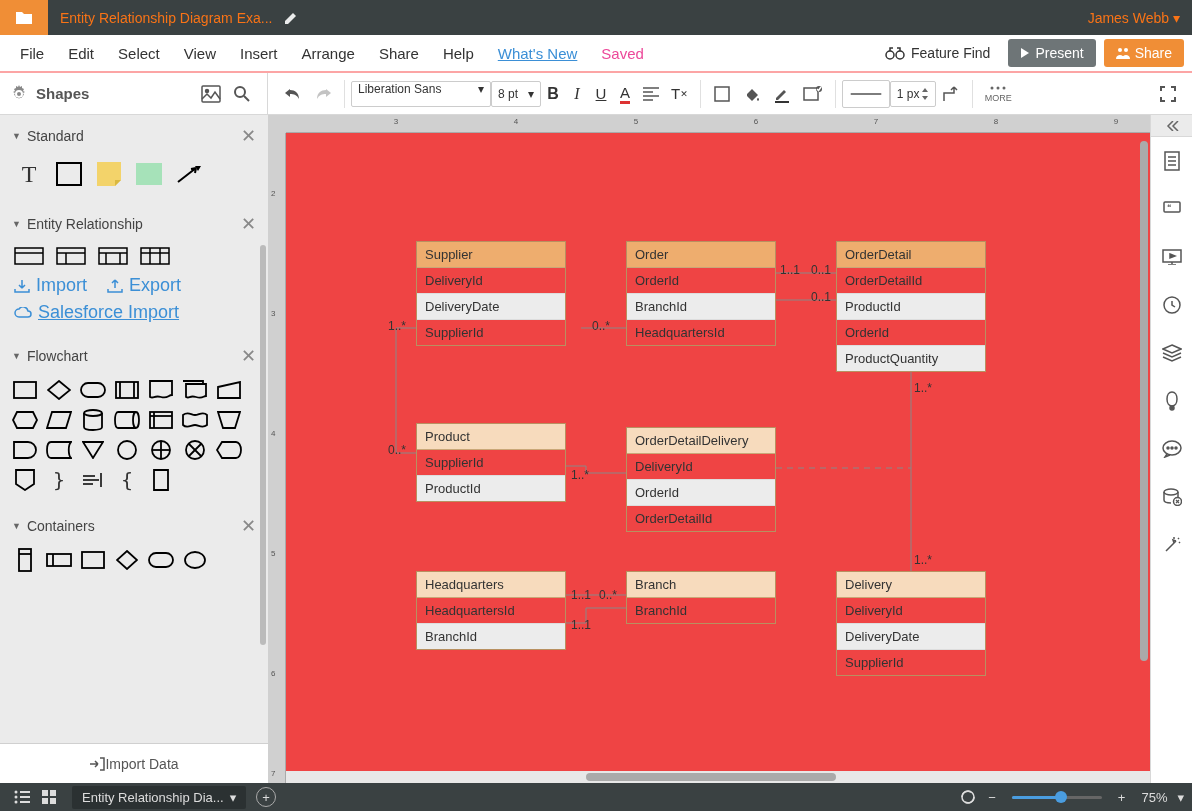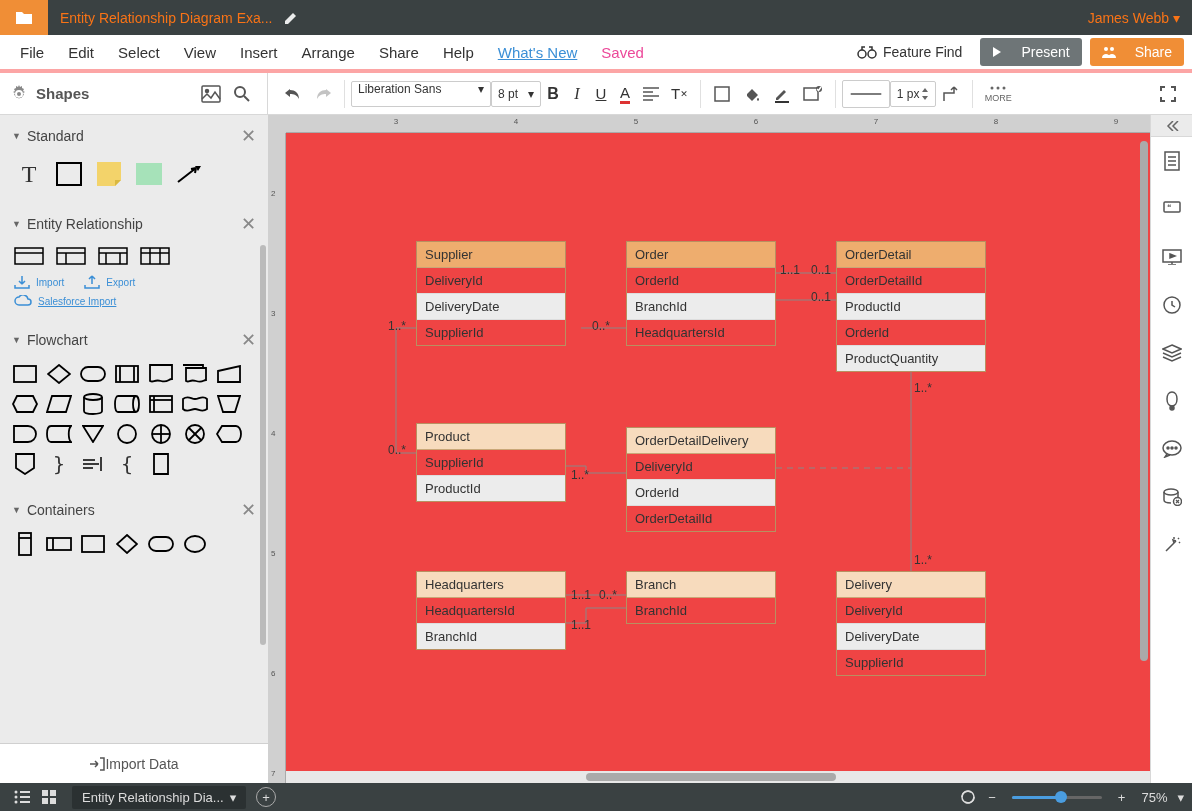--- a/index.html
+++ b/index.html
@@ -8,27 +8,27 @@
 
 .titlebar { height: 35px; background: #3a4142; display: flex; align-items: center; color: #f97316; }
 .titlebar .folder-icon { width: 48px; height: 35px; background: #f08e36; display: flex; align-items: center; justify-content: center; }
 .titlebar .folder-icon svg { fill: #fff; }
 .titlebar .doc-title { padding-left: 12px; font-size: 14px; }
 .titlebar .pencil { margin-left: 12px; opacity: 0.9; }
 .titlebar .spacer { flex: 1; }
 .titlebar .user { padding-right: 12px; font-size: 14px; }
 
 
-.menubar { height: 38px; border-bottom: 4px solid #fca5a5; display: flex; align-items: center; padding: 0 8px; }
+.menubar { height: 38px; border-bottom: 2px solid #fca5a5; display: flex; align-items: center; padding: 0 8px; }
 .menubar .menuitem { padding: 0 12px; font-size: 15px; cursor: pointer; }
 .menubar .menuitem.link { color: #3b8fd6; text-decoration: underline; }
 .menubar .menuitem.muted { color: #ec4899; }
 .menubar .menuspacer { flex: 1; }
 .menubar .feature-find { display: flex; align-items: center; gap: 6px; padding: 0 10px; font-size: 14px; }
-.menubar .btn { height: 28px; border-radius: 3px; padding: 0 12px; display: flex; align-items: center; gap: 19px; font-size: 14px; margin-left: 8px; }
+.menubar .btn { height: 28px; border-radius: 3px; padding: 0 12px; display: flex; align-items: center; gap: 5px; font-size: 14px; margin-left: 8px; }
 .menubar .btn.gray { background: #6e7577; color: #fff; }
 .menubar .btn.orange { background: #f08e36; color: #fff; }
 
 
 .toolbar-row { height: 42px; border-bottom: 1px solid #d8d8d8; display: flex; }
 .toolbar-left { width: 268px; border-right: 1px solid #d8d8d8; display: flex; align-items: center; padding: 0 10px; }
 .toolbar-left .gear { margin-right: 8px; }
 .toolbar-left .shapes-label { font-size: 15px; font-weight: 600; color: #555; flex: 1; }
 .toolbar-left .icon-btn { padding: 0 6px; cursor: pointer; }
 .toolbar-right { flex: 1; display: flex; align-items: center; padding: 0 10px; }
@@ -49,21 +49,21 @@
 .panel-section-header { display: flex; align-items: center; padding: 10px 12px 6px; }
 .panel-section-header .tri { font-size: 9px; margin-right: 6px; color: #666; }
 .panel-section-header .label { font-size: 14px; color: #444; flex: 1; }
 .panel-section-header .close-x { font-size: 18px; color: #888; cursor: pointer; }
 .shape-grid { display: flex; flex-wrap: wrap; gap: 10px; padding: 6px 14px 14px; }
 .shape-item { width: 30px; height: 30px; display: flex; align-items: center; justify-content: center; cursor: move; }
 .shape-grid.tight { gap: 8px; padding: 6px 12px 14px; }
 .shape-grid.tight .shape-item { width: 26px; height: 22px; }
 .er-grid { display: flex; gap: 12px; padding: 6px 14px 10px; }
 .er-grid .shape-item { width: 30px; height: 18px; }
-.link-row { display: flex; gap: 20px; padding: 0 14px 6px; color: #3b8fd6; font-size: 10px; }
+.link-row { display: flex; gap: 20px; padding: 0 14px 6px; color: #3b8fd6; font-size: 18px; }
 .link-row .link-item { display: flex; align-items: center; gap: 6px; cursor: pointer; }
 .link-row.center { justify-content: flex-start; padding-bottom: 12px; text-decoration: underline; }
 .import-data-bar { position: absolute; bottom: 0; left: 0; right: 0; height: 40px; background: #fff; border-top: 1px solid #d0d0d0; display: flex; align-items: center; justify-content: center; gap: 0; font-size: 14px; color: #555; cursor: pointer; }
 .panel-scroll-track { position: absolute; right: 0; top: 0; bottom: 40px; width: 8px; }
 .panel-scroll-thumb { position: absolute; right: 2px; top: 130px; width: 6px; height: 400px; background: #bbb; border-radius: 3px; }
 
 
 .canvas-wrap { flex: 1; position: relative; background: #e8e8e8; }
 .ruler-h { position: absolute; top: 0; left: 18px; right: 0; height: 18px; background: #d0d0d0; border-bottom: 1px solid #aaa; font-size: 8px; color: #555; }
 .ruler-v { position: absolute; top: 18px; left: 0; bottom: 0; width: 18px; background: #d0d0d0; border-right: 1px solid #aaa; font-size: 8px; color: #555; }

